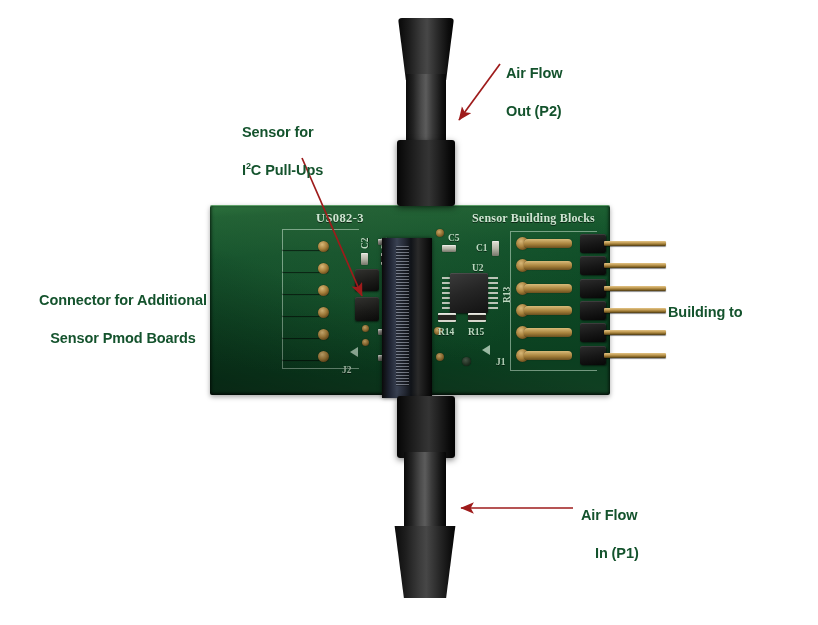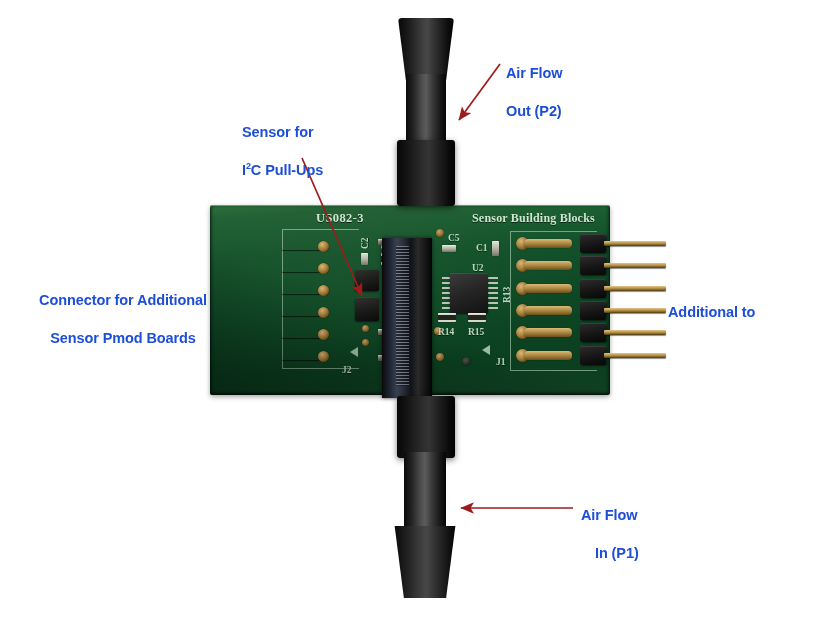--- a/index.html
+++ b/index.html
@@ -14,21 +14,21 @@
     background:#ffffff;
     overflow:hidden;
   }
 
   
   .callout{
     position:absolute;
     font-weight:bold;
     font-size:14.5px;
     line-height:1.32;
-    color:#1d4ed8;
+    color:#14532d;
     white-space:pre-line;
     letter-spacing:-0.1px;
   }
   .callout.c-left{text-align:center;}
   .callout.c-right{text-align:center;}
   .callout sup{font-size:9px; vertical-align:super; line-height:0;}
 
   #lbl-jumpers{left:242px; top:104px; text-align:left;}
   #lbl-airout{left:506px; top:45px;  text-align:left;}
   #lbl-airin{left:581px; top:487px;  text-align:left;}
@@ -370,16 +370,16 @@
     <div>Air Flow</div>
     <div style="text-indent:14px;">In (P1)</div>
   </div>
 
   <div class="callout c-left" id="lbl-pmod">
     <div>Connector for Additional</div>
     <div>Sensor Pmod Boards</div>
   </div>
 
   <div class="callout c-right" id="lbl-mcu">
-    <div>Additional to</div>
+    <div>Building to</div>
   </div>
 
 </div>
 
 </body></html>

